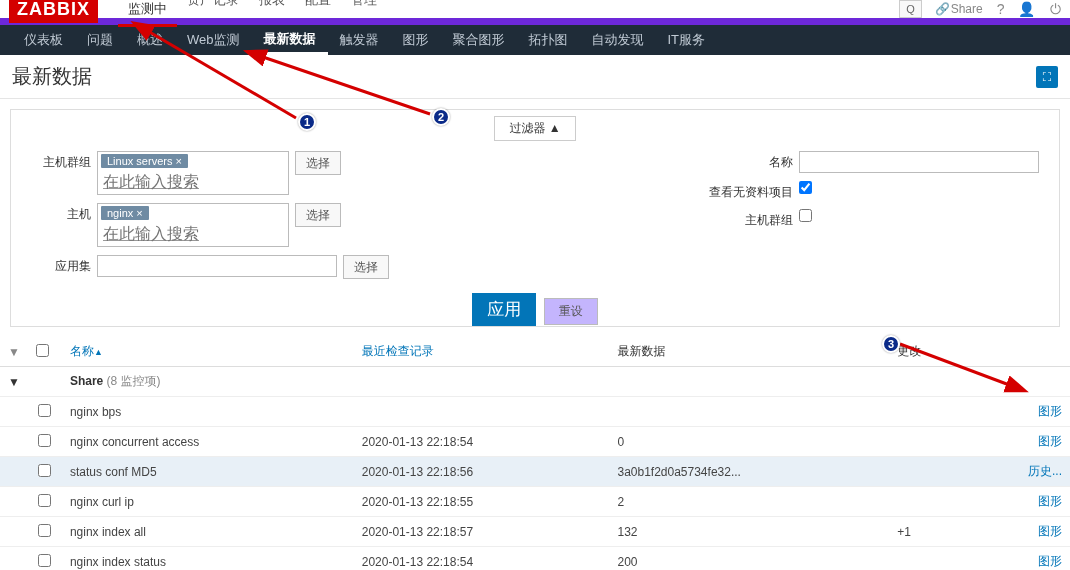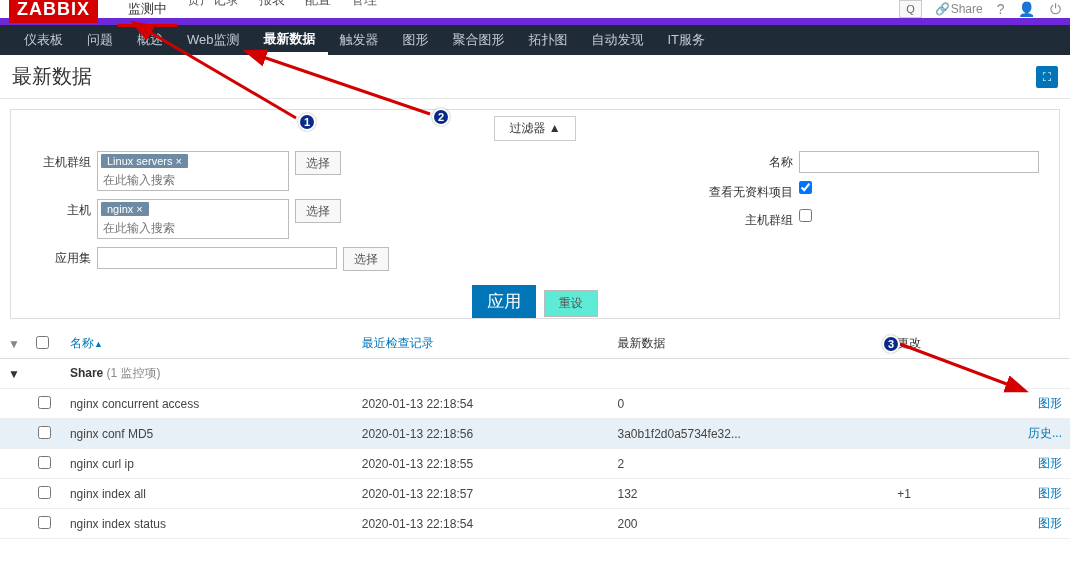--- a/index.html
+++ b/index.html
@@ -25,26 +25,26 @@
   .filter-zone { border:1px solid #ddd; margin:10px; padding-bottom:0; position:relative; }
   .filter-header { text-align:center; padding:6px 0 10px 0; }
   .filter-toggle { display:inline-block; border:1px solid #ccc; padding:3px 14px; cursor:pointer; color:#333; background:#fff; font-size:12px; }
   .filter-body { display:flex; gap:40px; justify-content:space-between; padding:0 20px; }
   .filter-col { display:flex; flex-direction:column; gap:8px; }
   .frow { display:flex; align-items:flex-start; gap:6px; }
   .flabel { width:60px; text-align:right; color:#333; padding-top:3px; }
   .fmulti { border:1px solid #bbb; width:192px; min-height:24px; display:flex; flex-direction:column; }
   .ftag-row { display:flex; gap:4px; padding:2px 3px; }
   .ftag { background:#6f8ba3; color:#fff; padding:1px 6px; font-size:11px; border-radius:1px; }
-  .fmulti input { border:none; outline:none; width:100%; padding:3px 5px; color:#999; font-size:12px; }
+  .fmulti input { border:none; outline:none; width:100%; padding:3px 5px; color:#999; font-size:16px;text-decoration:underline; }
   .fbtn { border:1px solid #bbb; background:#f8f8f8; padding:3px 10px; cursor:pointer; color:#555; font-size:12px; height:24px; }
   .finput { border:1px solid #bbb; height:22px; width:240px; padding:0 4px; }
   .filter-buttons { text-align:center; padding-top:14px; }
   .btn-apply { background:#0275b8; color:#fff; border:1px solid #0275b8; padding:4px 14px; cursor:pointer; font-size:17px; }
-  .btn-reset { background:#5eead4; color:#555; border:1px solid #bbb; padding:4px 14px; cursor:pointer; font-size:12px; margin-left:4px; }
+  .btn-reset { background:#c4b5fd; color:#555; border:1px solid #bbb; padding:4px 14px; cursor:pointer; font-size:12px; margin-left:4px; }
   
   .data-table { width:100%; border-collapse:collapse; }
   .data-table th { text-align:left; padding:6px 8px; border-bottom:1px solid #ddd; font-weight:normal; }
   .data-table th.link { color:#0275b8; cursor:pointer; }
   .sort-ind { font-size:9px; }
   .data-table td { padding:6px 8px; border-bottom:1px solid #eee; color:#444; }
   .data-table tr.group td { font-weight:bold; color:#333; }
   .data-table tr.highlight-row { background:#e8f0f7; }
   .chk-col { width:34px; text-align:center; }
   .exp-col { width:24px; text-align:center; color:#888; }
@@ -160,35 +160,44 @@
       <th class="link">最近检查记录</th>
       <th>最新数据</th>
       <th>更改</th>
       <th class="action-col"></th>
     </tr>
   </thead>
   <tbody id="tbody">
         <tr class="group">
           <td class="exp-col">▼</td>
           <td class="chk-col"></td>
-          <td colspan="5"><b>Share</b> <span style="font-weight:normal;color:#888">(1 监控项)</span></td>
+          <td colspan="5"><b>Share</b> <span style="font-weight:normal;color:#888">(8 监控项)</span></td>
+        </tr>
+        <tr>
+          <td class="exp-col"></td>
+          <td class="chk-col"><input type="checkbox" style=""></td>
+          <td>nginx bps</td>
+          <td></td>
+          <td></td>
+          <td></td>
+          <td class="action-col"><span class="link-txt">图形</span></td>
         </tr>
         <tr>
           <td class="exp-col"></td>
           <td class="chk-col"><input type="checkbox" style=""></td>
           <td>nginx concurrent access</td>
           <td>2020-01-13 22:18:54</td>
           <td>0</td>
           <td></td>
           <td class="action-col"><span class="link-txt">图形</span></td>
         </tr>
         <tr class="highlight-row">
           <td class="exp-col"></td>
           <td class="chk-col"><input type="checkbox" style=""></td>
-          <td>nginx conf MD5</td>
+          <td>status conf MD5</td>
           <td>2020-01-13 22:18:56</td>
           <td>3a0b1f2d0a5734fe32...</td>
           <td></td>
           <td class="action-col"><span class="link-txt">历史...</span></td>
         </tr>
         <tr>
           <td class="exp-col"></td>
           <td class="chk-col"><input type="checkbox" style=""></td>
           <td>nginx curl ip</td>
           <td>2020-01-13 22:18:55</td>

